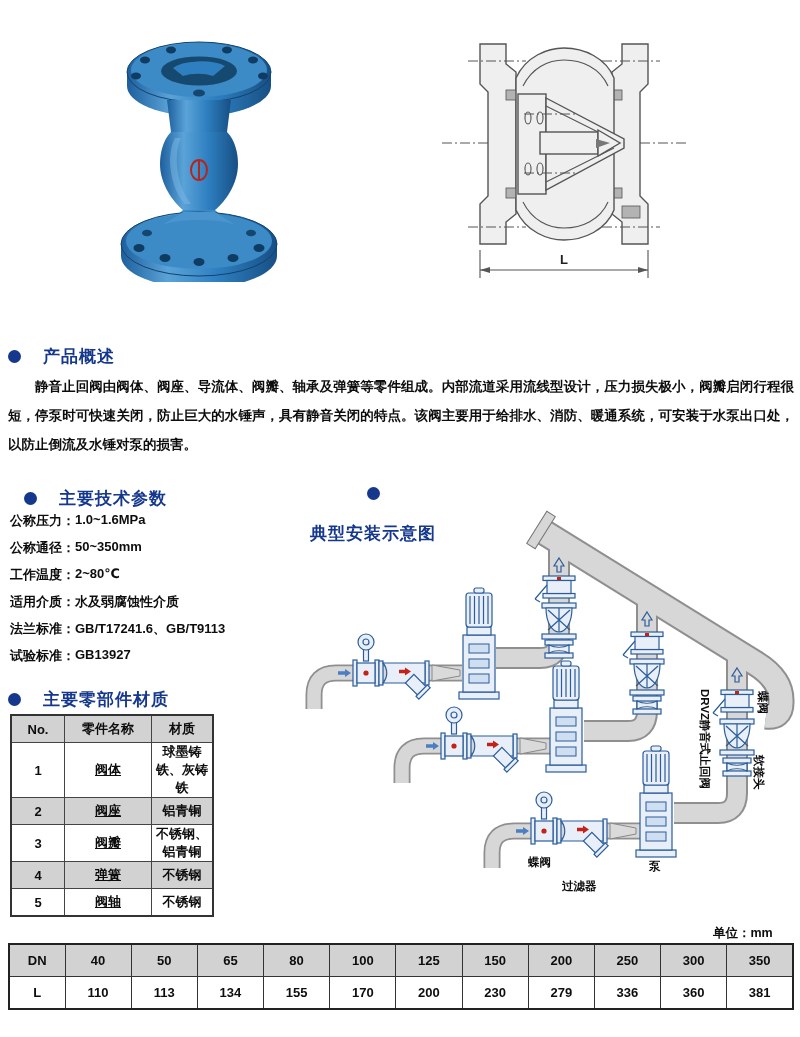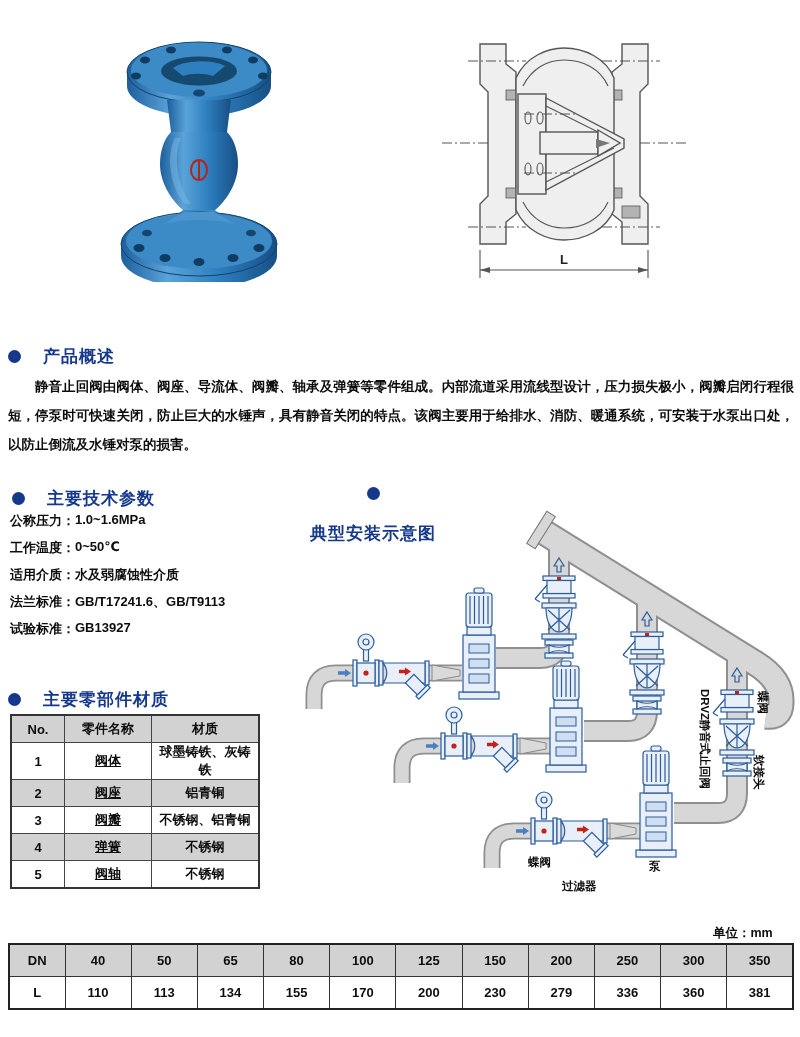--- a/index.html
+++ b/index.html
@@ -23,21 +23,21 @@
     font-size:13.5px;line-height:29px;text-align:justify;text-indent:2em;
     color:#0d0d0d;font-weight:600;
   }
   
   .params{position:absolute;left:10px;top:512px;width:300px;font-size:13px;}
   .param-line{display:flex;margin-bottom:9px;font-weight:600;color:#0d0d0d;}
   .param-line .p-label{white-space:nowrap;}
   
   table{border-collapse:collapse;}
   .mat-table{
-    position:absolute;left:10px;top:714px;width:250px;
+    position:absolute;left:10px;top:714px;width:204px;
     font-size:13px;text-align:center;border:2px solid #333;
   }
   .mat-table th,.mat-table td{
     border:1px solid #444;height:26px;padding:0 4px;font-weight:600;color:#0d0d0d;
   }
   .mat-table thead th{background:#d2d2d2;}
   .mat-table tr.alt td{background:#d2d2d2;}
   .mat-table td:nth-child(1){width:44px;}
   .mat-table td:nth-child(2){width:78px;text-decoration:underline;}
   
@@ -173,32 +173,36 @@
     <text x="136" y="258" text-anchor="middle" font-size="13" font-weight="bold" fill="#222">L</text>
   </g>
 </svg>
 
 <div class="sec-title" style="left:8px;top:345px;">
   <span class="bullet"></span>
   <span>产品概述</span>
 </div>
 <div class="overview-body">静音止回阀由阀体、阀座、导流体、阀瓣、轴承及弹簧等零件组成。内部流道采用流线型设计，压力损失极小，阀瓣启闭行程很短，停泵时可快速关闭，防止巨大的水锤声，具有静音关闭的特点。该阀主要用于给排水、消防、暖通系统，可安装于水泵出口处，以防止倒流及水锤对泵的损害。</div>
 
-<div class="sec-title" style="left:12px;top:487px;">
+<div class="sec-title" style="left:24px;top:487px;">
   <span class="bullet"></span>
   <span>主要技术参数</span>
 </div>
 <div class="params" id="params-list">
     <div class="param-line">
       <span class="p-label">公称压力：</span>
       <span class="p-value">1.0~1.6MPa</span>
     </div>
     <div class="param-line">
+      <span class="p-label">公称通径：</span>
+      <span class="p-value">50~350mm</span>
+    </div>
+    <div class="param-line">
       <span class="p-label">工作温度：</span>
-      <span class="p-value">0~50℃</span>
+      <span class="p-value">2~80℃</span>
     </div>
     <div class="param-line">
       <span class="p-label">适用介质：</span>
       <span class="p-value">水及弱腐蚀性介质</span>
     </div>
     <div class="param-line">
       <span class="p-label">法兰标准：</span>
       <span class="p-value">GB/T17241.6、GB/T9113</span>
     </div>
     <div class="param-line">

